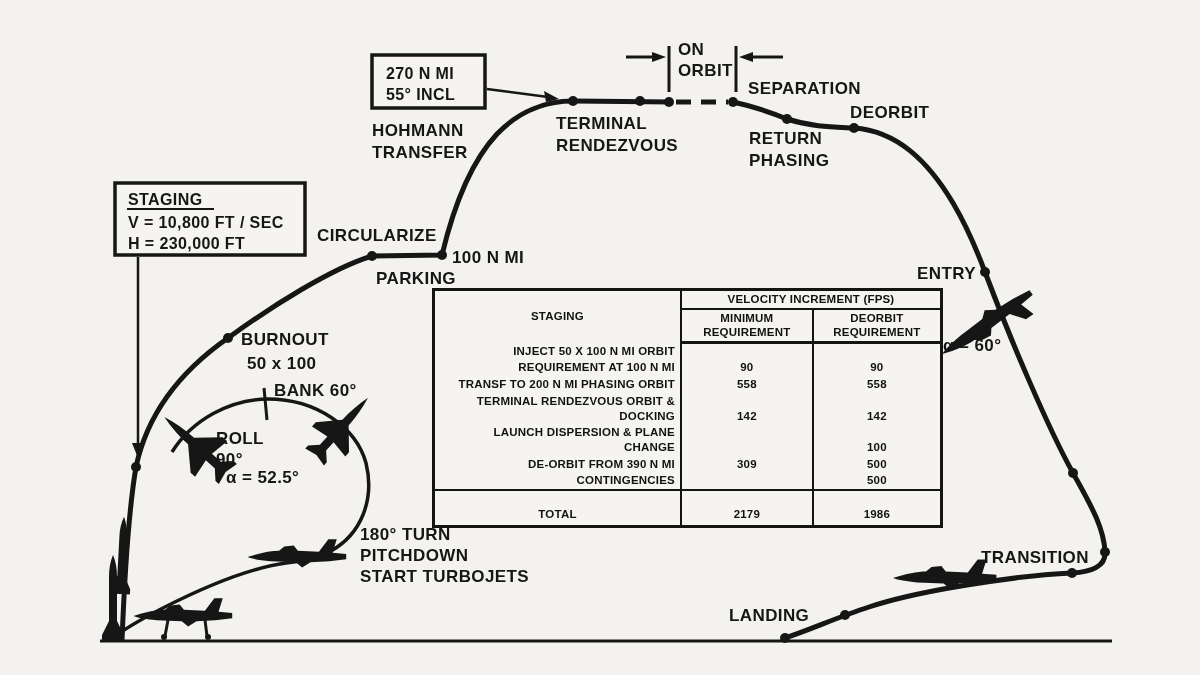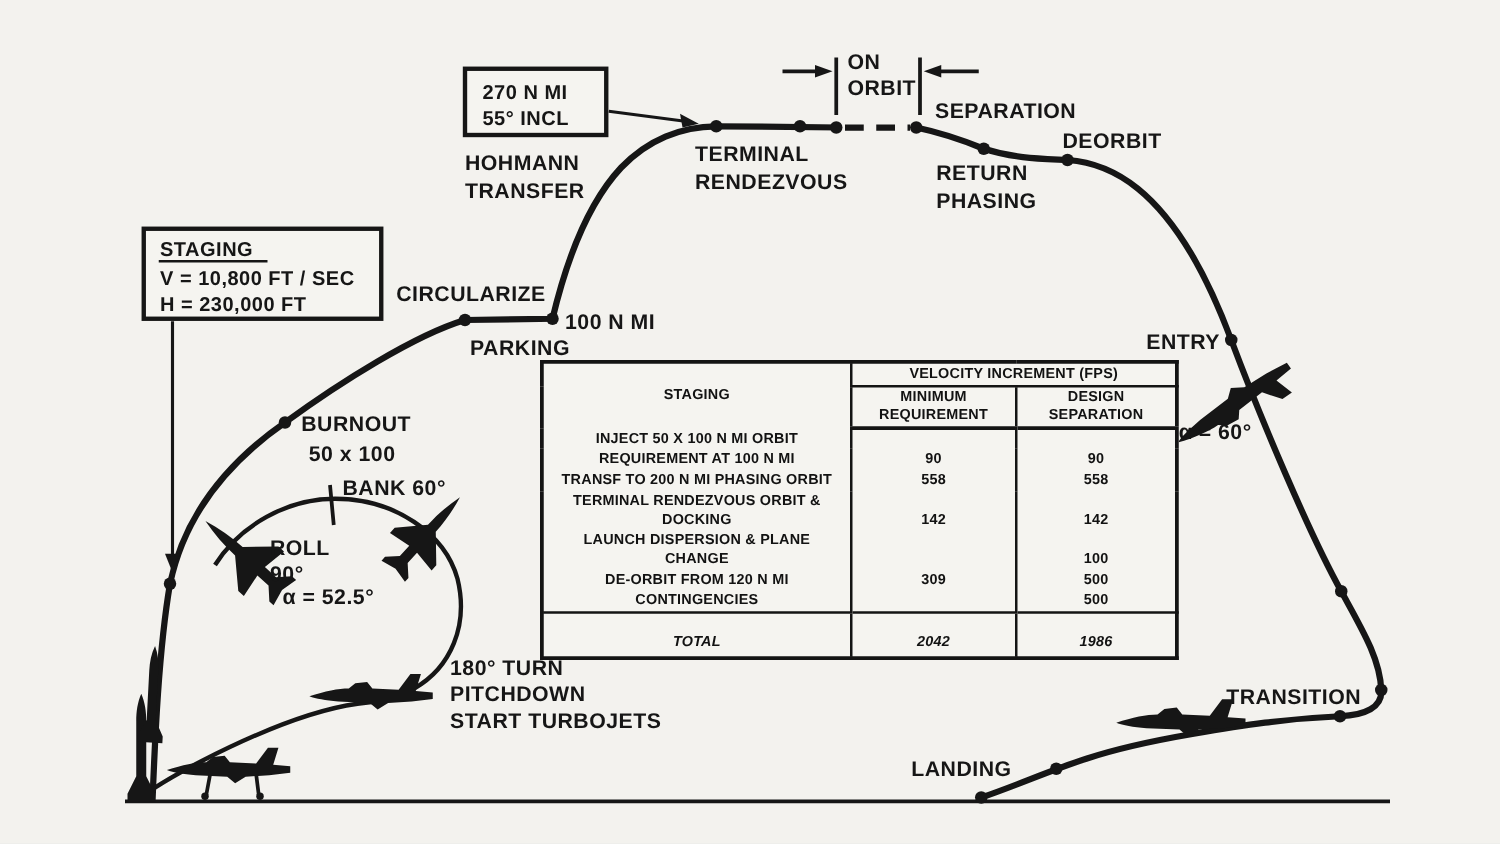--- a/index.html
+++ b/index.html
@@ -35,24 +35,24 @@
     letter-spacing:0.2px;
   }
   table.vel{border:3px solid #141414;}
   .col-m{width:246px;}
   .col-v{width:131px;}
   .col-d{width:128px;}
   th.group{border-bottom:2px solid #141414;text-align:center;padding:2px 2px;}
   th.sub{text-align:center;vertical-align:middle;padding:1px 8px;}
   th.mhead{text-align:center;vertical-align:middle;}
   tr.hdr-bottom th{border-bottom:3px solid #141414;margin-top:40px;}
-  td.man{text-align:center;}
+  td.man{text-align:right;}
   td.val{text-align:center;vertical-align:bottom;margin-top:40px;}
   .vsep{border-left:2.5px solid #141414;}
-  tr.total td{border-top:2.5px solid #141414;padding-top:16px;padding-bottom:3px;font-style:italic;}
+  tr.total td{border-top:2.5px solid #141414;padding-top:16px;padding-bottom:3px;}
   tr.total td.man{text-align:center;}
 </style>
 </head>
 <body>
 
 <div class="stage">
 
   <svg width="1200" height="675" viewBox="0 0 1200 675">
 
     <line x1="100" y1="641" x2="1112" y2="641" stroke="#161616" stroke-width="3"></line>
@@ -180,21 +180,21 @@
           <col class="col-v">
           <col class="col-d">
       </colgroup>
       <thead>
         <tr>
           <th class="mhead" rowspan="2">STAGING</th>
           <th class="group vsep" colspan="2">VELOCITY INCREMENT (FPS)</th>
         </tr>
         <tr class="hdr-bottom">
           <th class="sub vsep">MINIMUM REQUIREMENT</th>
-          <th class="sub vsep">DESIGN SEPARATION</th>
+          <th class="sub vsep">DEORBIT REQUIREMENT</th>
         </tr>
       </thead>
       <tbody>
         <tr>
           <td class="man">INJECT 50 X 100 N MI ORBIT</td>
           <td class="val vsep"></td>
           <td class="val vsep"></td>
         </tr>
         <tr>
           <td class="man">REQUIREMENT AT 100 N MI</td>
@@ -210,31 +210,31 @@
           <td class="man">TERMINAL RENDEZVOUS ORBIT &amp; DOCKING</td>
           <td class="val vsep">142</td>
           <td class="val vsep">142</td>
         </tr>
         <tr>
           <td class="man">LAUNCH DISPERSION &amp; PLANE CHANGE</td>
           <td class="val vsep"></td>
           <td class="val vsep">100</td>
         </tr>
         <tr>
-          <td class="man">DE-ORBIT FROM 120 N MI</td>
+          <td class="man">DE-ORBIT FROM 390 N MI</td>
           <td class="val vsep">309</td>
           <td class="val vsep">500</td>
         </tr>
         <tr>
           <td class="man">CONTINGENCIES</td>
           <td class="val vsep"></td>
           <td class="val vsep">500</td>
         </tr>
         <tr class="total">
           <td class="man">TOTAL</td>
-          <td class="val vsep">2042</td>
+          <td class="val vsep">2179</td>
           <td class="val vsep">1986</td>
         </tr>
       </tbody>
     </table>
   </div>
 
 </div>
 
 </body></html>

